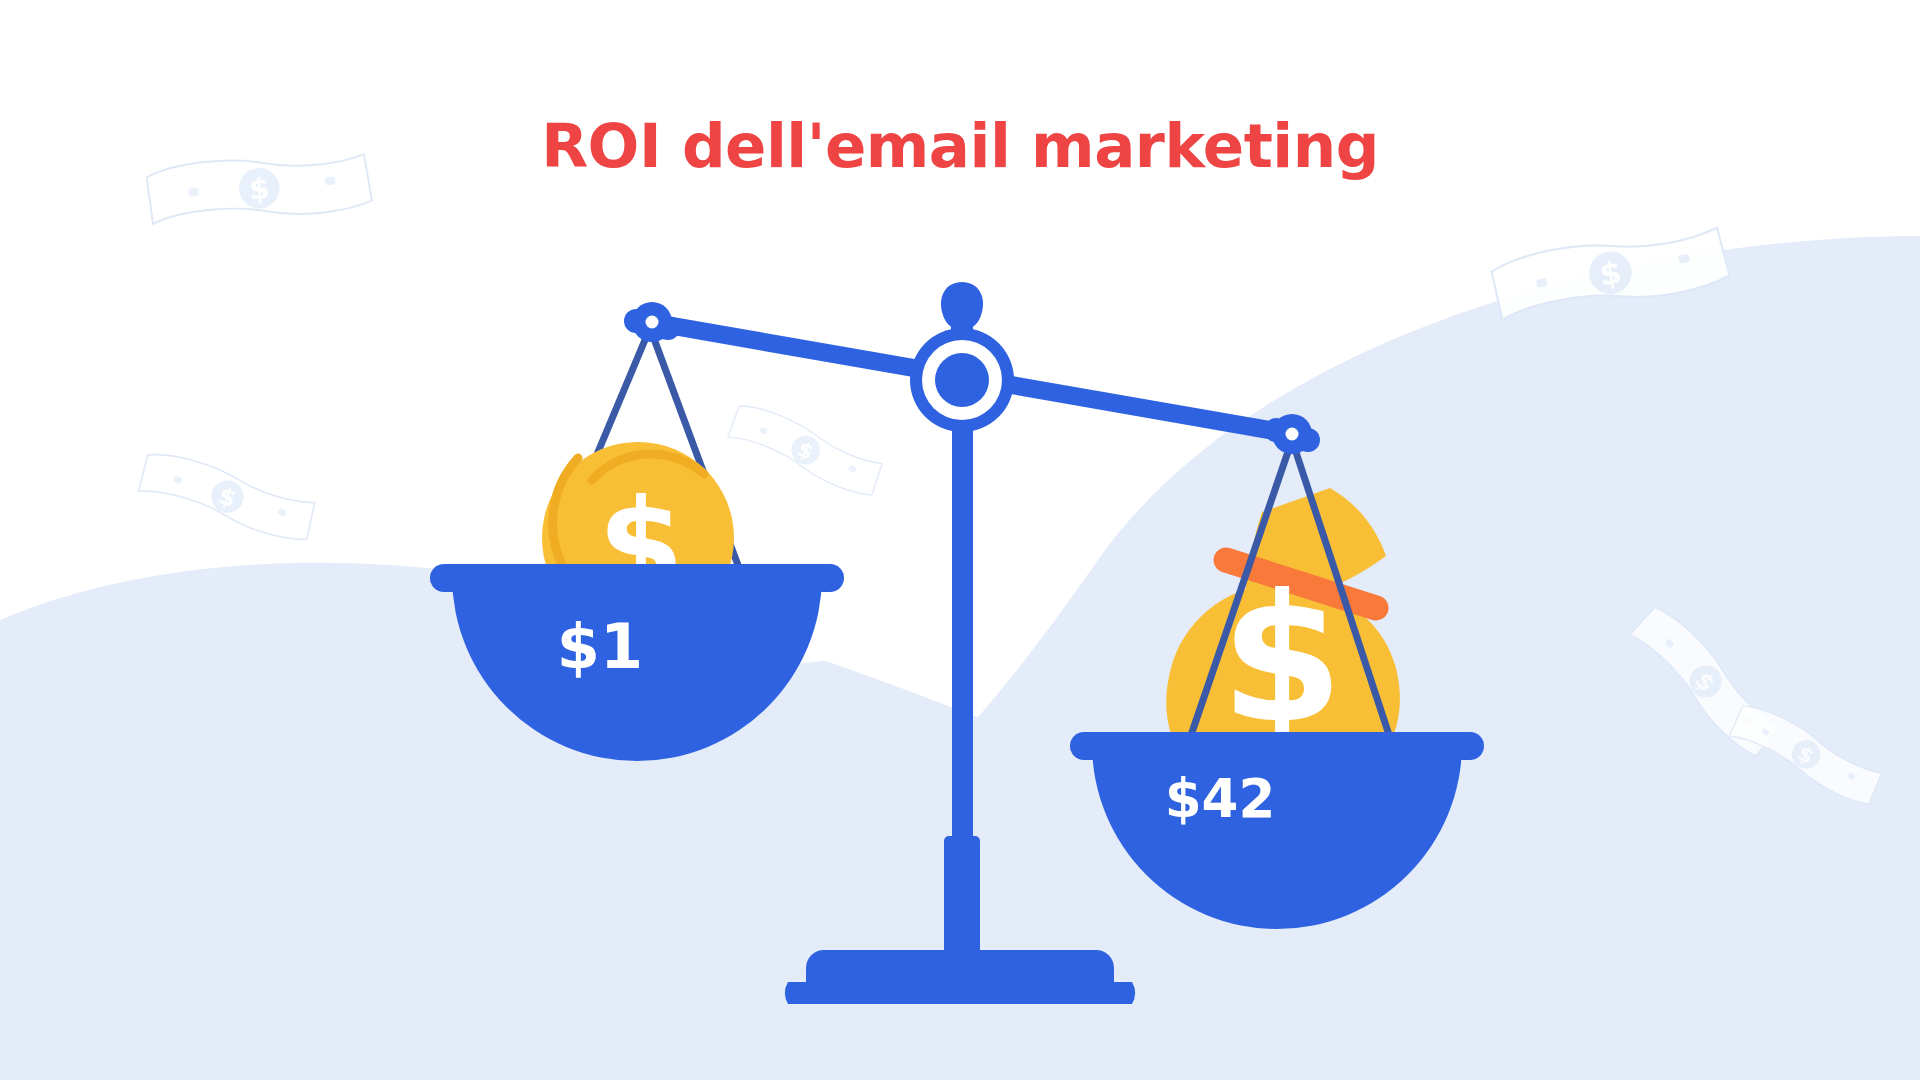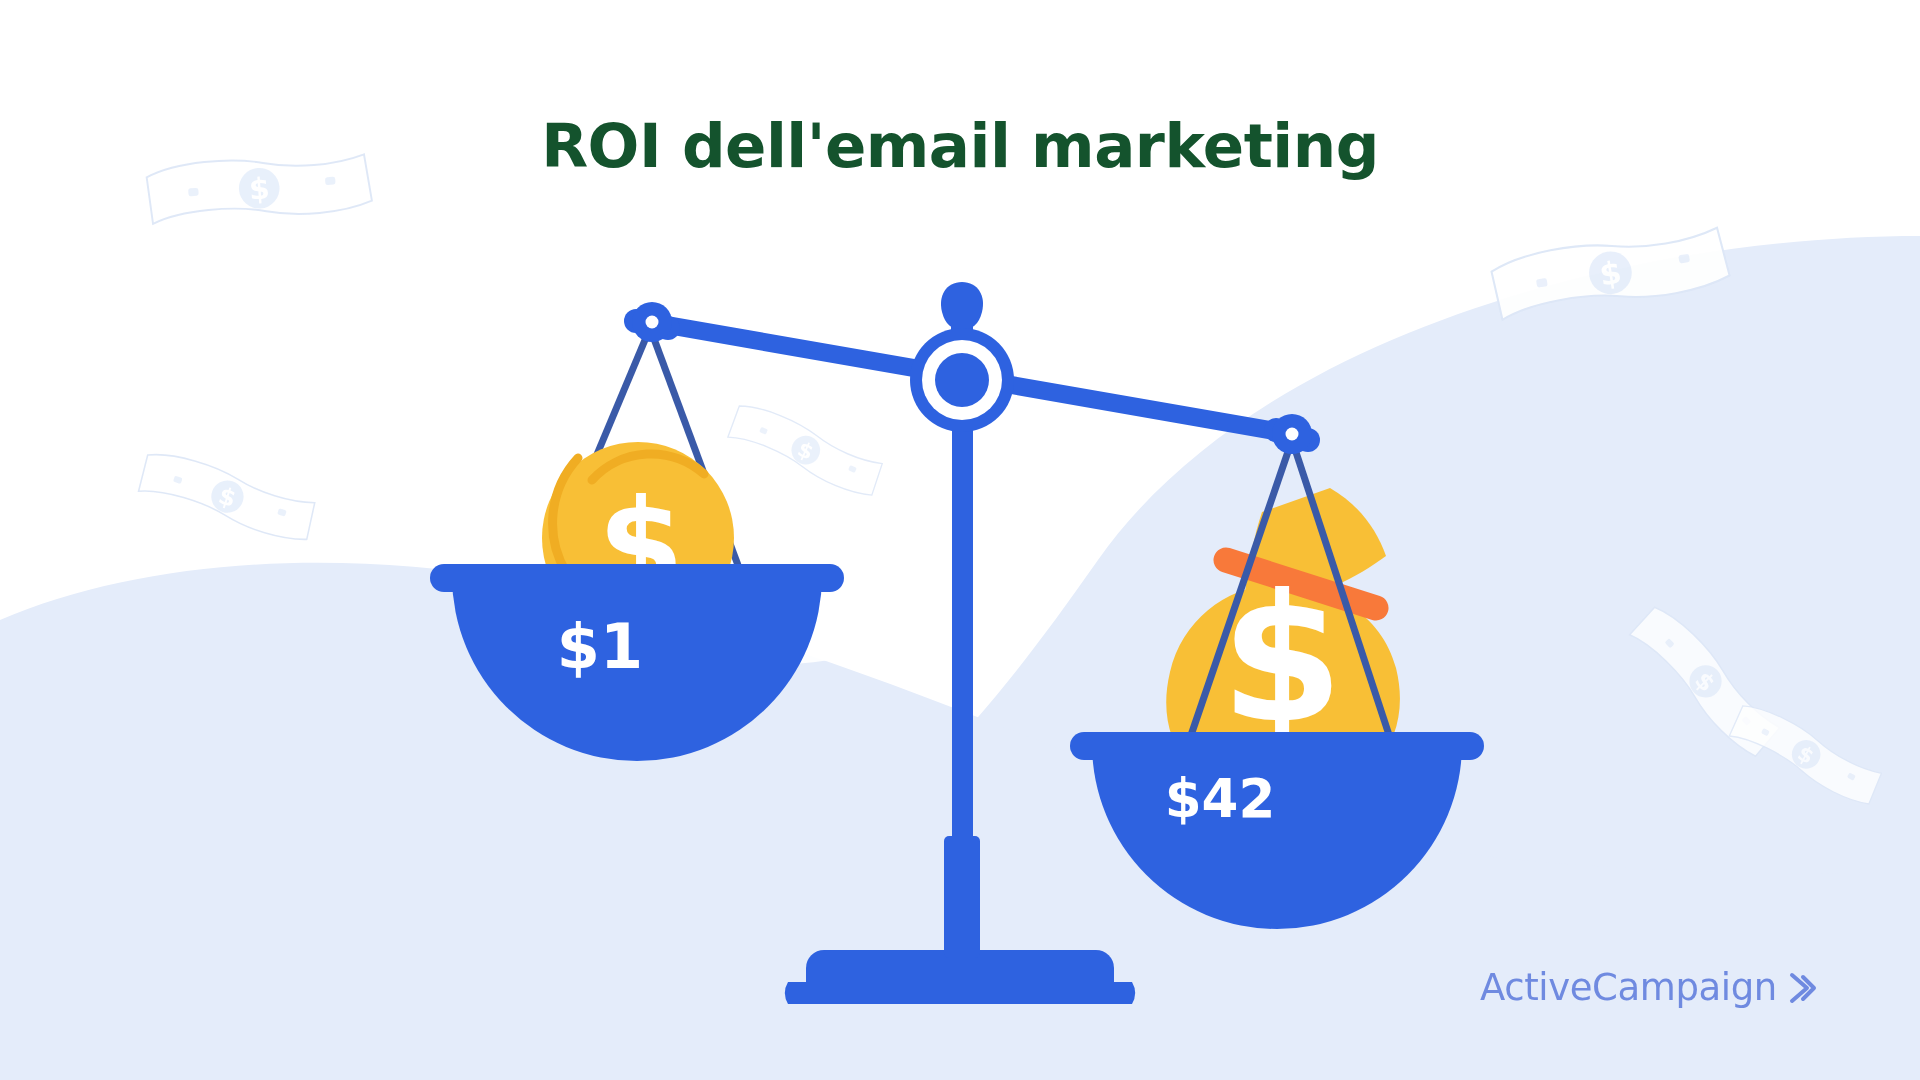--- a/index.html
+++ b/index.html
@@ -27,21 +27,21 @@
   #title {
     position: absolute;
     left: 0;
     top: 110px;
     width: 1920px;
     text-align: center;
     font-family: "DejaVu Sans", sans-serif;
     font-size: 61px;
     font-weight: bold;
     letter-spacing: -0.5px;
-    color: #14532d;
+    color: #ef4444;
     white-space: nowrap;
     user-select: none;
   }
   #logo {
     position: absolute;
     left: 1480px;
     top: 966px;
     display: flex;
     align-items: center;
     gap: 11px;
@@ -227,21 +227,14 @@
       <circle cx="962" cy="380" r="27" fill="#2e62e0"></circle>
     </g>
   </svg>
 
   <div id="title">ROI dell'email marketing</div>
 
   <div class="pan-amount" id="amount-left">$1</div>
 
   <div class="pan-amount" id="amount-right">$42</div>
 
-  <div id="logo">
-    <span id="logo-text">ActiveCampaign</span>
-    <svg id="logo-chevron" viewBox="0 0 30 34">
-      <path d="M4,4 L19,17 L4,30" fill="none" stroke="#6f8ae0" stroke-width="4" stroke-linecap="round" stroke-linejoin="round"></path>
-      <path d="M15,6 L26,17 L15,28" fill="none" stroke="#6f8ae0" stroke-width="4" stroke-linecap="round" stroke-linejoin="round"></path>
-    </svg>
-  </div>
 
 </div>
 
 </body></html>

